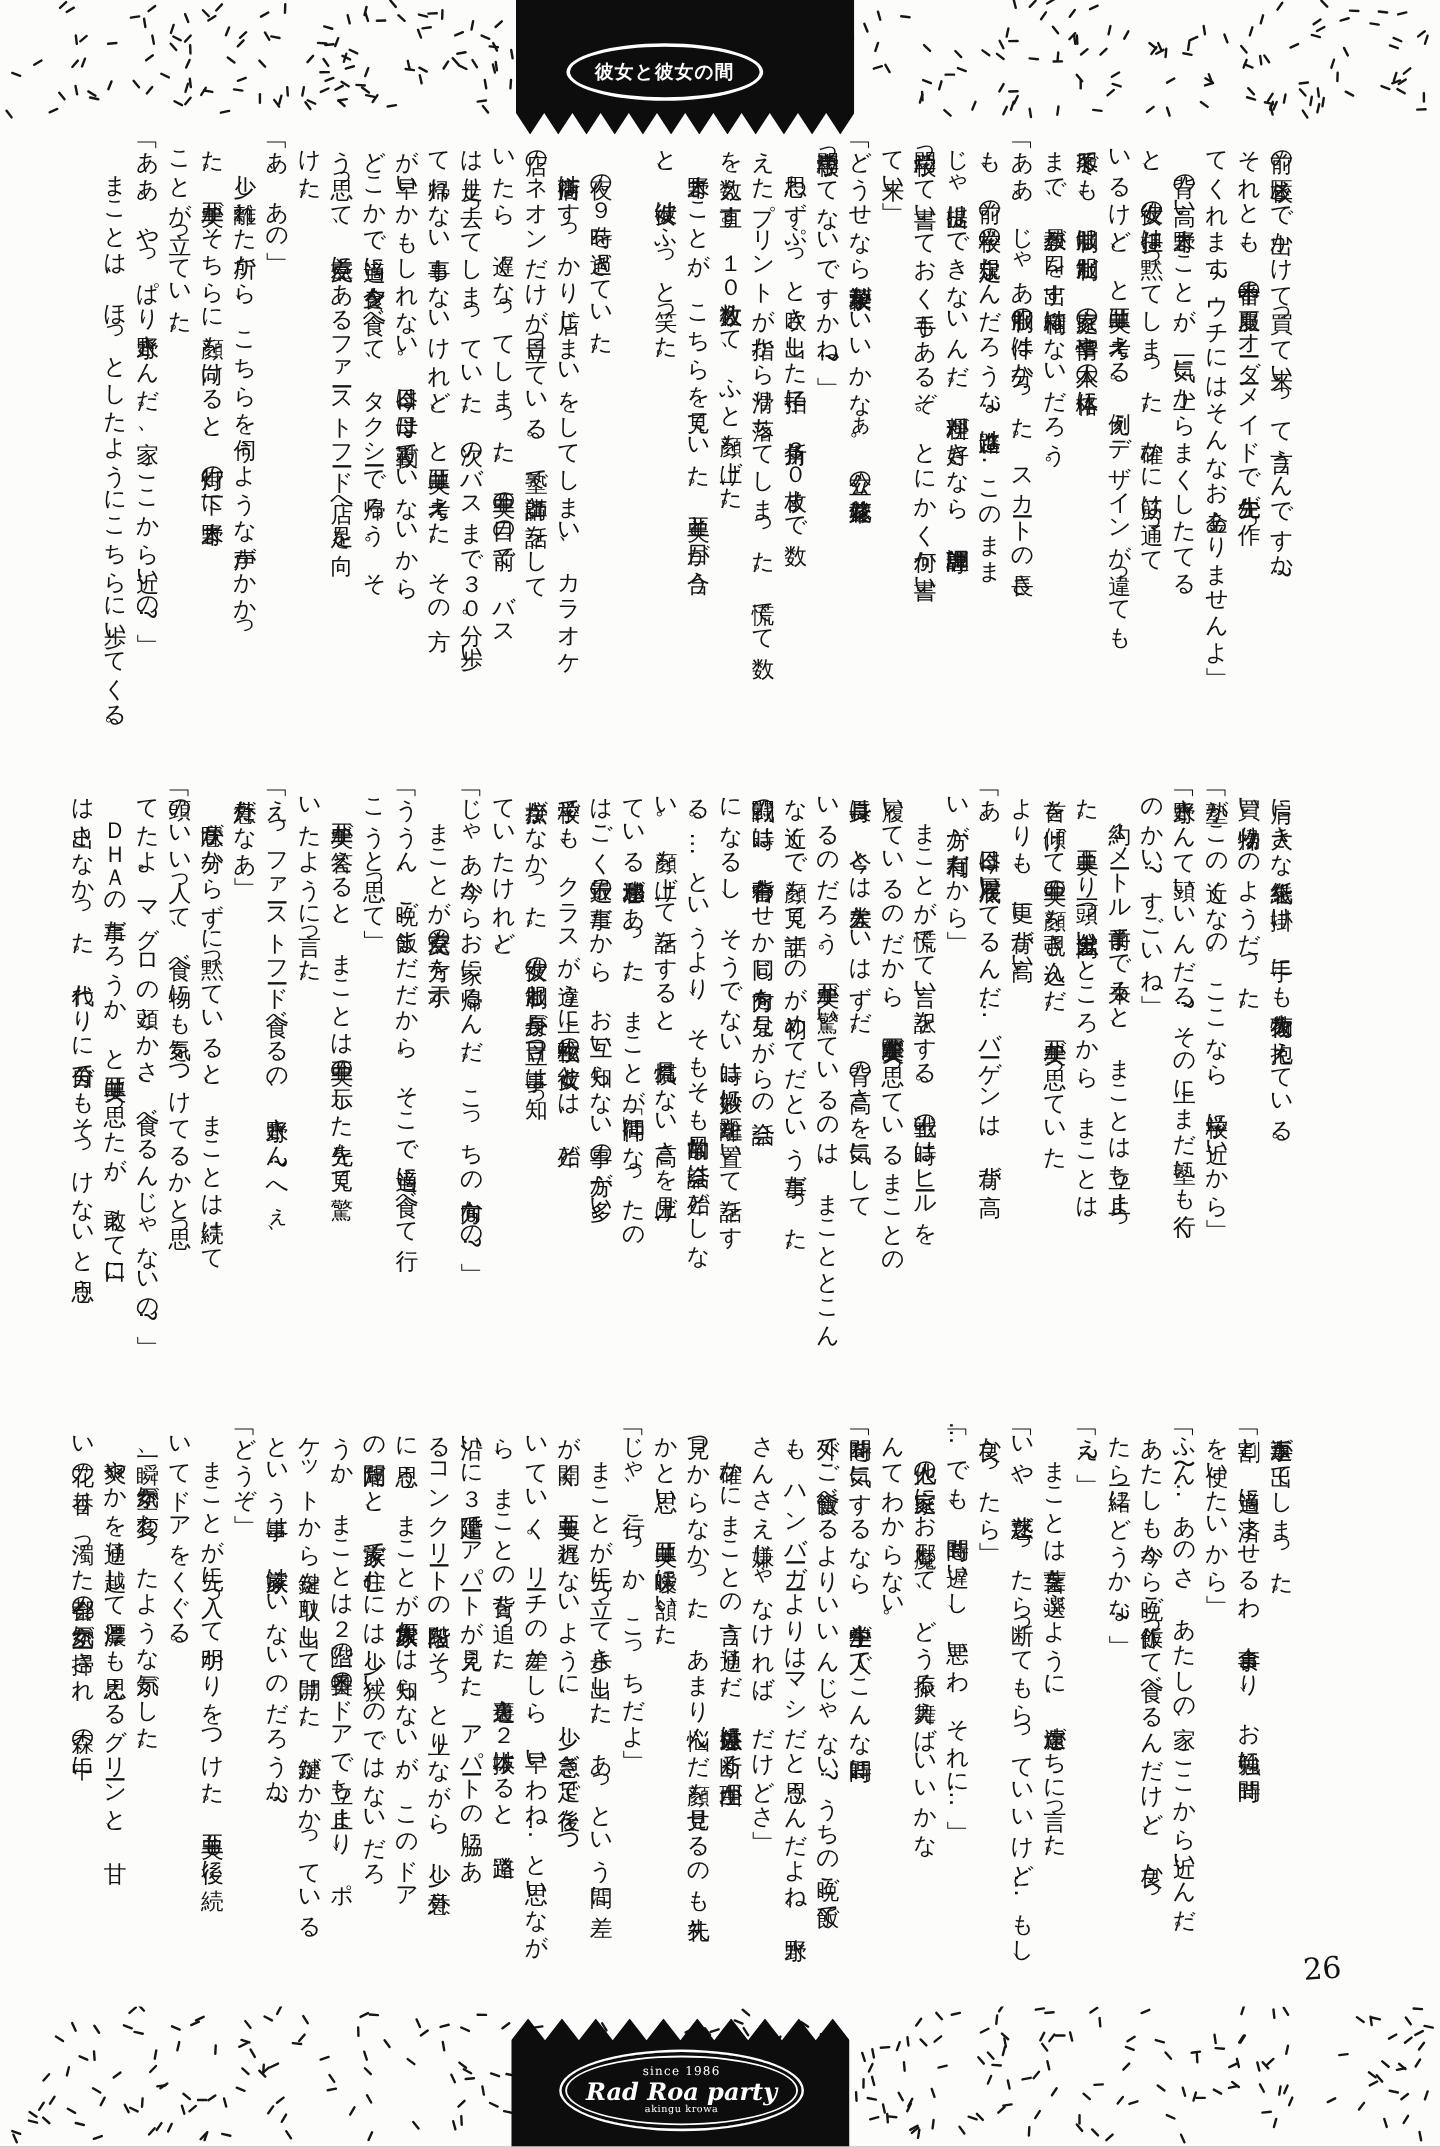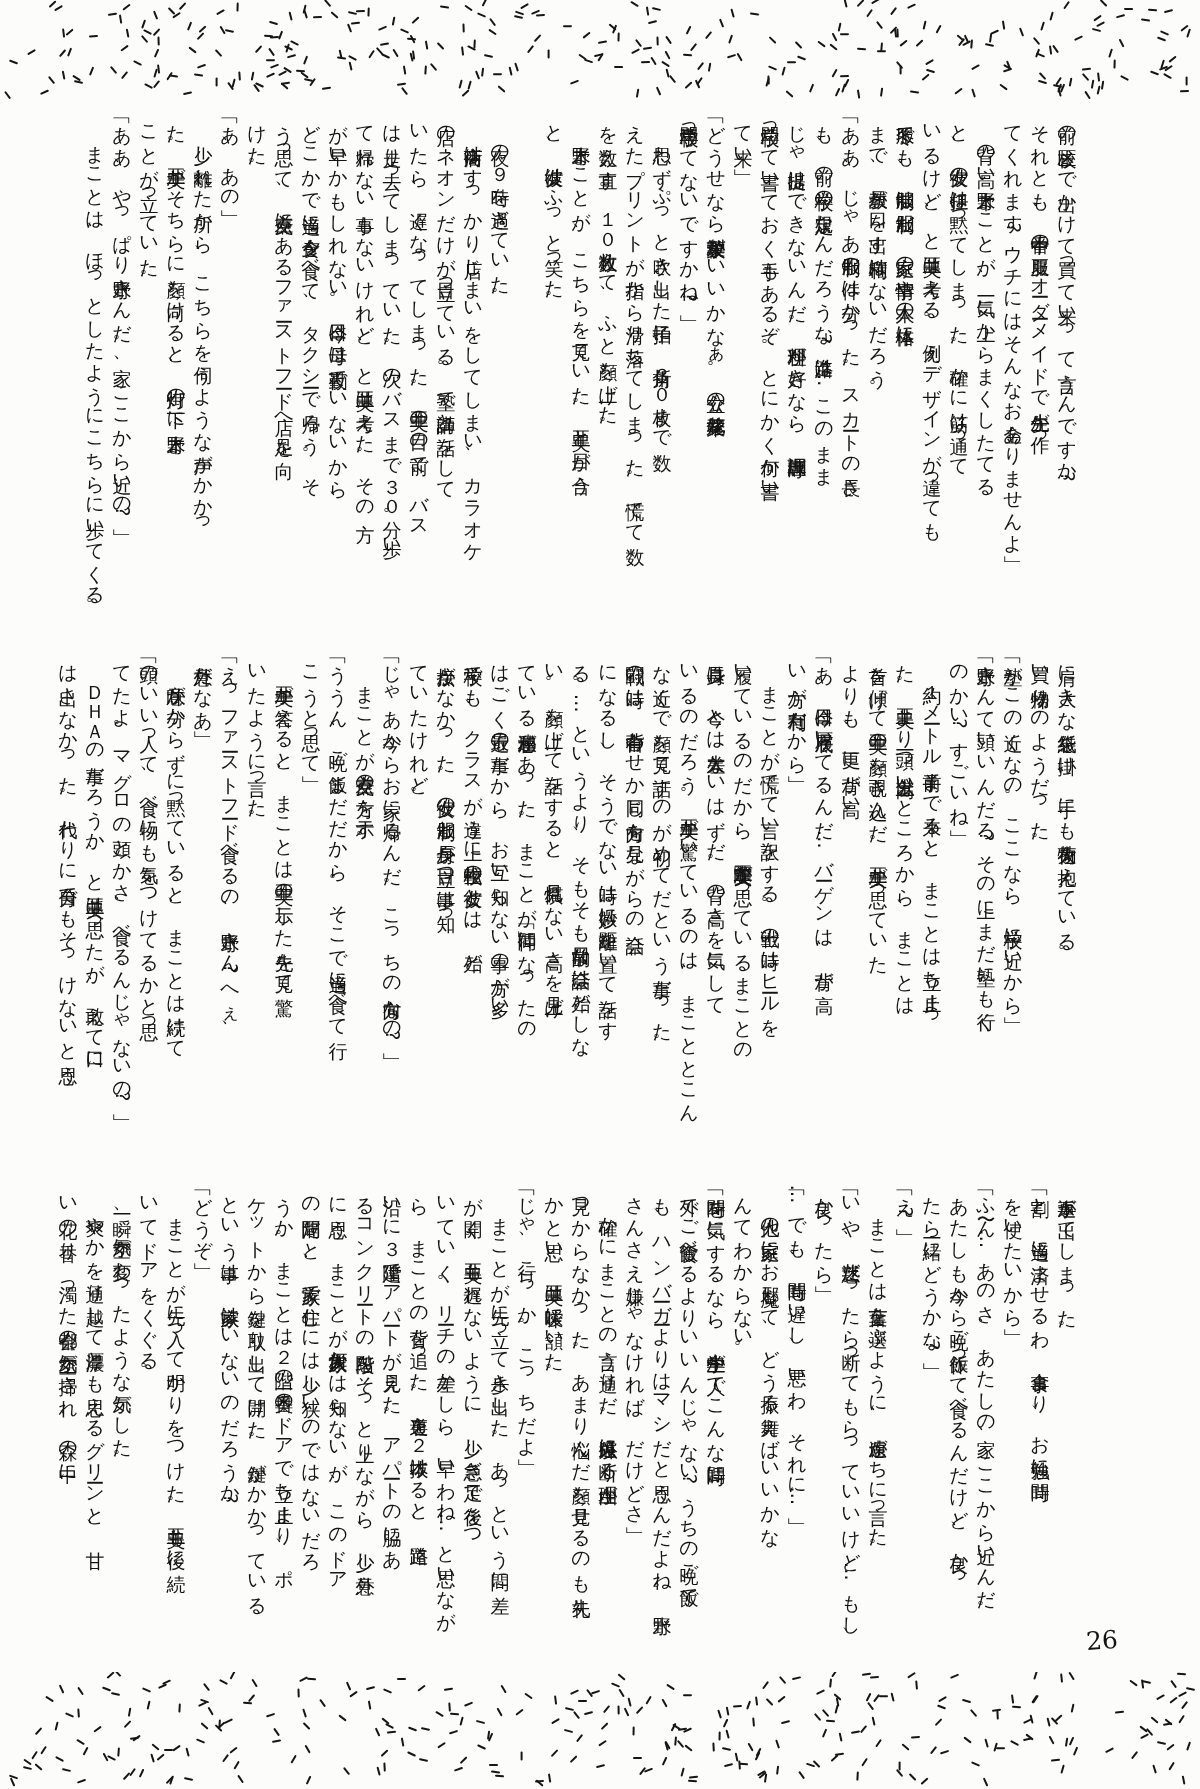--- a/index.html
+++ b/index.html
@@ -669,20 +669,25 @@
       <i style="left: 3.21628%; top: 66.1746%; transform: rotate(123deg);"></i>
       <i style="left: 53.6854%; top: 23.1466%; transform: rotate(121deg);"></i>
       <i style="left: 10.8014%; top: 55.141%; transform: rotate(172deg);"></i>
       <i style="left: 30.3972%; top: 27.6789%; transform: rotate(80deg);"></i>
       <i style="left: 60.3095%; top: 78.2954%; transform: rotate(165deg);"></i>
       <i style="left: 37.8284%; top: 81.8836%; transform: rotate(161deg);"></i>
       <i style="left: 88.8817%; top: 2.40839%; transform: rotate(58deg);"></i>
       <i style="left: 97.2249%; top: 79.1722%; transform: rotate(122deg);"></i>
     </div>
 
+  <div class="banner header">
+    <div class="title-oval">
+      <span>彼女と彼女の間</span>
+    </div>
+  </div>
 
   <div class="vtext band1">前の校区まで出かけて買って来いって言うんですか?
 それとも、十番中の夏服、オーダーメイドで先生が作っ
 てくれます?ウチにはそんなお金ありませんよ」
 　背の高い木野まことが、一気に上からまくしたてる
 と、彼女の担任は黙ってしまった。確かに筋は通って
 いるけど、と亜美は考える。例えデザインが違っても
 冬服でも、制服は制服だ。家庭の事情や本人の体格に
 まで、教員が口を出す権利はないだろう。
 「ああ、じゃあ制服の件は分かった。スカートの長さ
@@ -786,14 +791,21 @@
 という事は、家族はいないのだろうか?
 「どうぞ」
 　まことが先に入って明かりをつけた。亜美も後に続
 いてドアをくぐる。
 　一瞬、空気が変わったような気がした。
 　爽やかを通り越して濃厚とも思えるグリーンと、甘
 い花の香り。濁った都会の空気が一掃され、森の中に</div>
 
   <div class="page-number">26</div>
 
+  <div class="banner footer">
+    <div class="logo-oval">
+      <div class="logo-since">since 1986</div>
+      <div class="logo-name">Rad Roa party</div>
+      <div class="logo-credit">akingu krowa</div>
+    </div>
+  </div>
 
 </div>
 
 </body></html>

